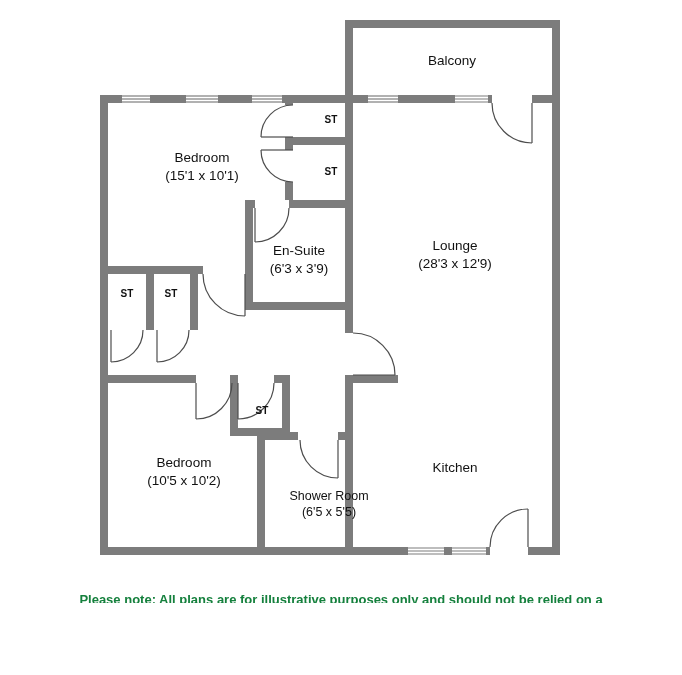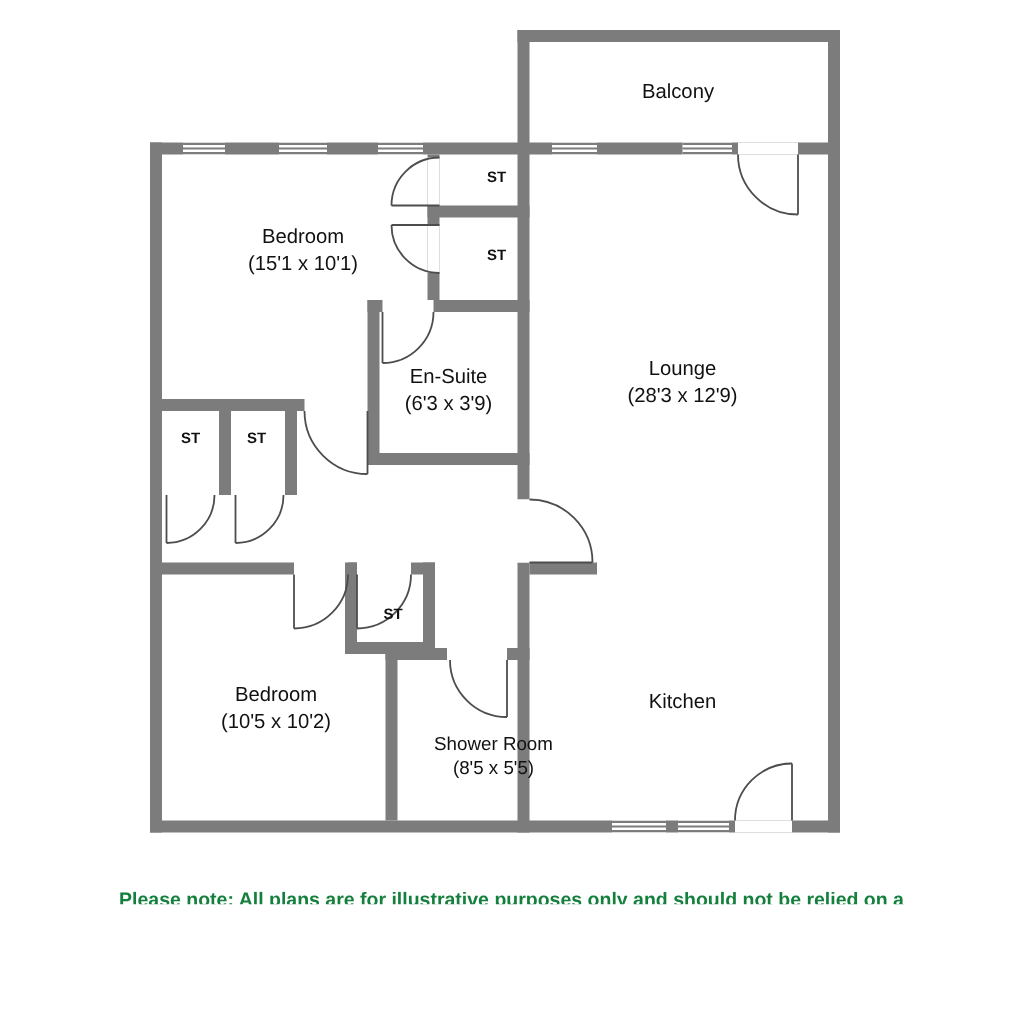--- a/index.html
+++ b/index.html
@@ -222,21 +222,21 @@
     <span class="line">Kitchen</span>
   </div>
 
   <div class="room-label" style="left:184px;top:472px;">
     <span class="line">Bedroom</span>
     <span class="line">(10'5 x 10'2)</span>
   </div>
 
   <div class="room-label shower-label" style="left:305px;top:504px;margin-left:24px;">
     <span class="line">Shower Room</span>
-    <span class="line">(8'5 x 5'5)</span>
+    <span class="line">(6'5 x 5'5)</span>
   </div>
 
   <div class="st-label" style="left:331px;top:119px;">ST</div>
   <div class="st-label" style="left:331px;top:171px;">ST</div>
   <div class="st-label" style="left:127px;top:293px;">ST</div>
   <div class="st-label" style="left:171px;top:293px;">ST</div>
   <div class="st-label" style="left:262px;top:410px;">ST</div>
 
   <div class="disclaimer">Please note: All plans are for illustrative purposes only and should not be relied on a statement of fact. Measurements shown are taken from the widest points and areas with curved or angled walls are approximate.</div>
 

